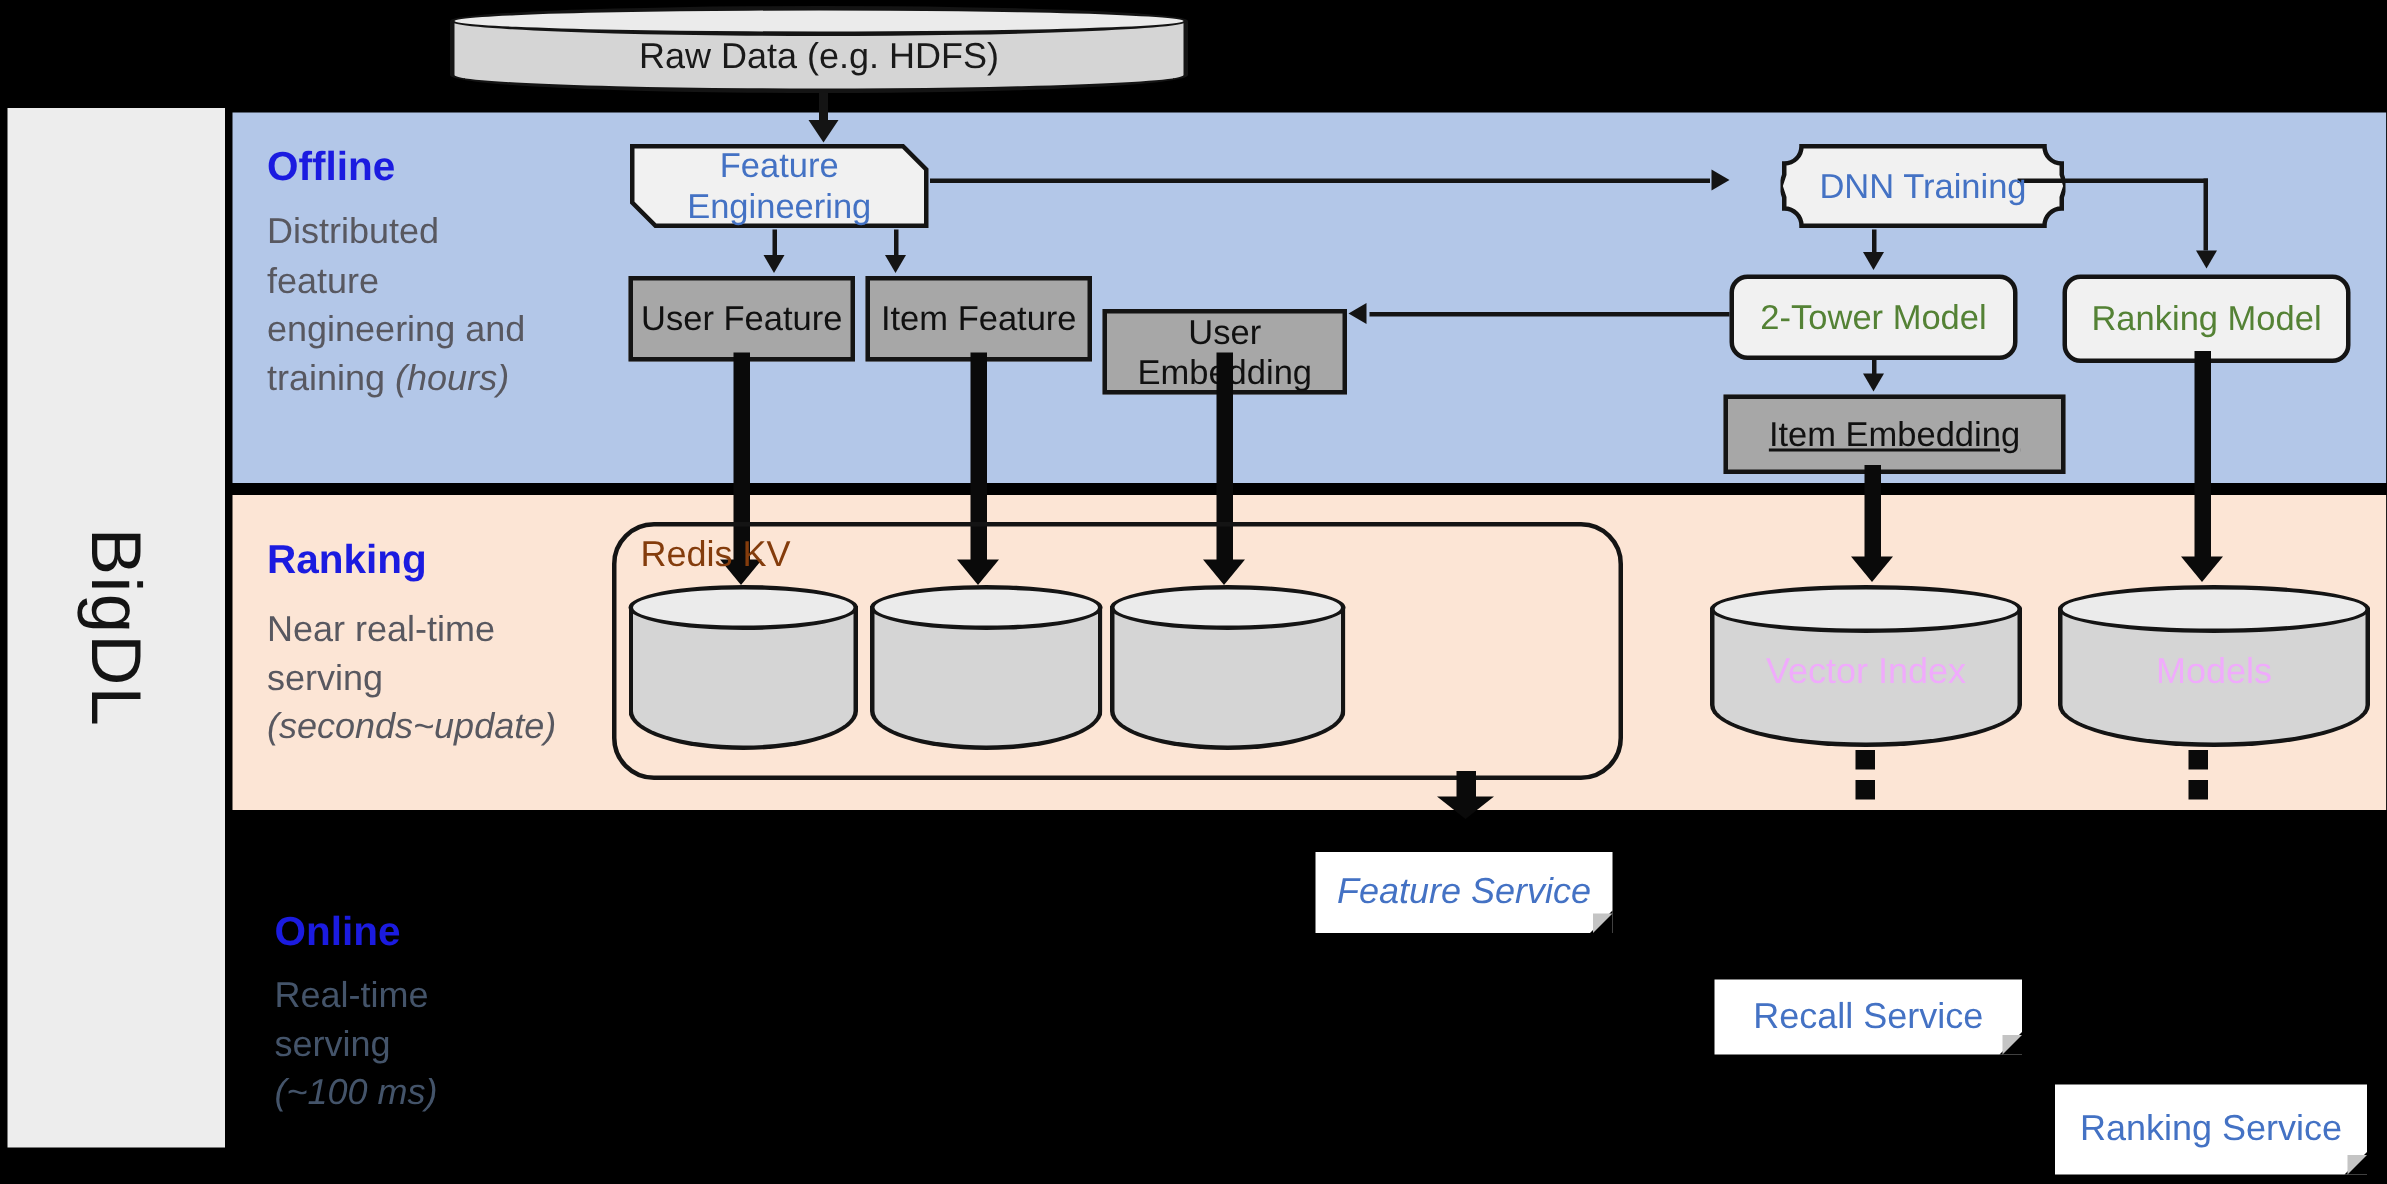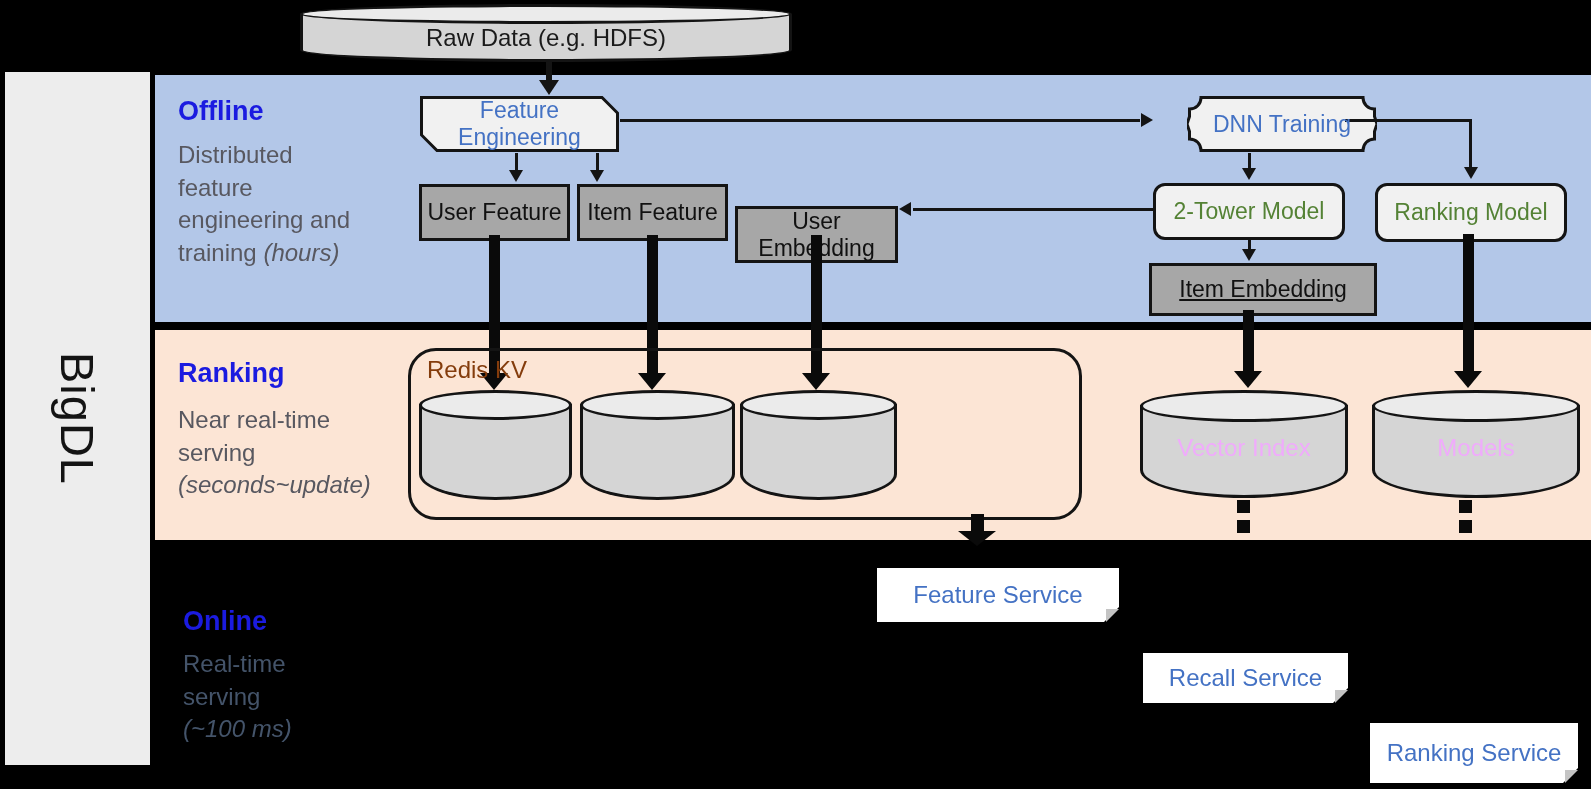--- a/index.html
+++ b/index.html
@@ -187,21 +187,21 @@
     <div class="cap" style="height:32px;"></div>
     <div class="clabel brown-text" style="top:44px;">Models</div>
   </div>
 
   <div class="dash" style="left:1237px;top:500px;"></div>
   <div class="dash" style="left:1237px;top:520px;"></div>
   <div class="dash" style="left:1459px;top:500px;"></div>
   <div class="dash" style="left:1459px;top:520px;"></div>
 
 
-  <div class="svc" style="left:877px;top:568px;width:242px;height:54px;">
+  <div class="svc" style="left:877px;top:568px;width:198px;height:54px;font-style:italic;">
     <span>Feature Service</span>
     <div class="fold-cut" style="border-width:0 0 15px 15px;"></div>
     <div class="fold-flap" style="border-width:13px 13px 0 0;"></div>
   </div>
 
   <div class="svc" style="left:1143px;top:653px;width:205px;height:50px;">
     <span>Recall Service</span>
     <div class="fold-cut" style="border-width:0 0 15px 15px;"></div>
     <div class="fold-flap" style="border-width:13px 13px 0 0;"></div>
   </div>

